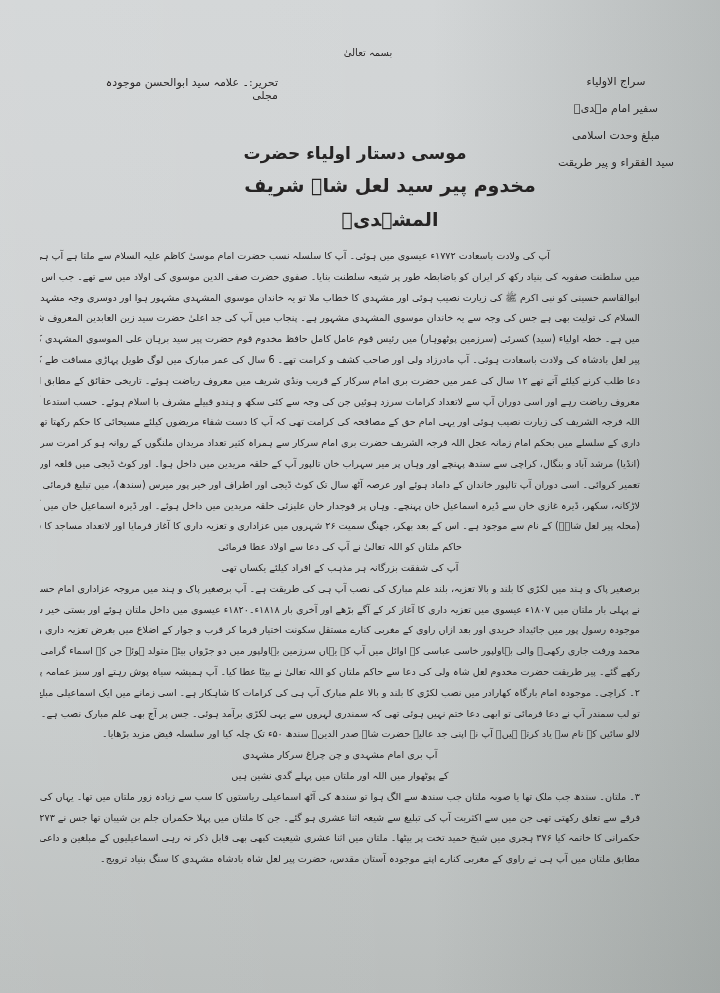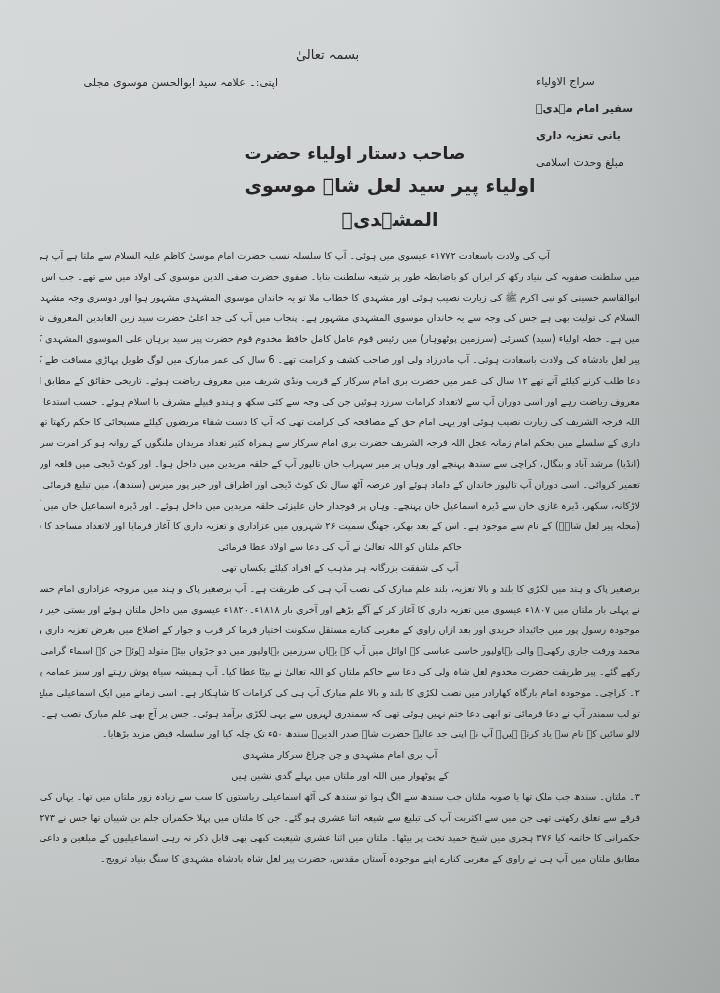--- a/index.html
+++ b/index.html
@@ -22,54 +22,54 @@
       pointer-events: none;
     }
     .doc {
       position: absolute;
       inset: 0;
       direction: rtl;
     }
     .bismillah {
       position: absolute;
       top: 47px;
-      left: 296px;
+      left: 308px;
       width: 120px;
-      text-align: left;
-      font-size: 13px;
+      text-align: center;
+      font-size: 10px;
       color: #2d2a2a;
     }
     .author {
       position: absolute;
       top: 76px;
       left: 78px;
       width: 200px;
       text-align: right;
       font-size: 11px;
       color: #2d2a2a;
     }
     .titles-list {
       position: absolute;
       top: 68px;
-      right: 64px;
+      right: 44px;
       width: 120px;
       margin: 0;
       padding: 0;
       list-style: none;
-      text-align: left;
+      text-align: center;
     }
     .titles-list li {
       font-size: 11px;
       height: 27px;
       line-height: 27px;
       white-space: nowrap;
       color: #2a2727;
     }
     .titles-list li.bold {
-      font-weight: bold;
+      font-weight: normal;
     }
     .main-heading {
       position: absolute;
       top: 138px;
       left: 240px;
       width: 300px;
       text-align: center;
     }
     .main-heading .h1 {
       font-size: 17px;
@@ -113,32 +113,32 @@
   </style>
 </head>
 <body>
 
 <div class="page-shade"></div>
 
 <div class="doc">
 
   <div class="bismillah">بسمہ تعالیٰ</div>
 
-  <div class="author">اپنی:۔ علامہ سید ابوالحسن موسوی مجلی</div>
+  <div class="author">تحریر:۔ علامہ سید ابوالحسن موجودہ مجلی</div>
 
   <ul class="titles-list">
     <li>سراج الاولیاء</li>
     <li class="bold">سفیر امام مہدیؑ</li>
-    <li class="bold">بانی تعزیہ داری</li>
     <li>مبلغ وحدت اسلامی</li>
+    <li>سید الفقراء و پیر طریقت</li>
   </ul>
 
   <div class="main-heading">
-    <div class="h1">صاحب دستار اولیاء حضرت</div>
-    <div class="h2">اولیاء پیر سید لعل شاہ موسوی المشہدیؒ</div>
+    <div class="h1">موسی دستار اولیاء حضرت</div>
+    <div class="h2">مخدوم پیر سید لعل شاہ شریف المشہدیؒ</div>
   </div>
 
   <div class="body-text">
 
     <div class="line first">آپ کی ولادت باسعادت ۱۷۷۲ء عیسوی میں ہوئی۔ آپ کا سلسلہ نسب حضرت امام موسیٰ کاظم علیہ السلام سے ملتا ہے آپ ہی کے خاندان نے ایران</div>
     <div class="line">میں سلطنت صفویہ کی بنیاد رکھ کر ایران کو باضابطہ طور پر شیعہ سلطنت بنایا۔ صفوی حضرت صفی الدین موسوی کی اولاد میں سے تھے۔ جب اس خاندان کے ولی عظیم آیت اللہ سلطان</div>
     <div class="line">ابوالقاسم حسینی کو نبی اکرم ﷺ کی زیارت نصیب ہوئی اور مشہدی کا خطاب ملا تو یہ خاندان موسوی المشہدی مشہور ہوا اور دوسری وجہ مشہد میں روضہ اقدس حضرت امام علی رضا علیہ</div>
     <div class="line">السلام کی تولیت بھی ہے جس کی وجہ سے یہ خاندان موسوی المشہدی مشہور ہے۔ پنجاب میں آپ کی جد اعلیٰ حضرت سید زین العابدین المعروف شاہ زین ہیں جن کا مزار شریف چکوال</div>
     <div class="line">میں ہے۔ خطہ اولیاء (سید) کسرئی (سرزمین پوٹھوہار) میں رئیس قوم عامل کامل حافظ مخدوم قوم حضرت پیر سید برہان علی الموسوی المشہدی کے جید و پاکباز گھرانے میں حضرت مخدوم</div>
     <div class="line">پیر لعل بادشاہ کی ولادت باسعادت ہوئی۔ آپ مادرزاد ولی اور صاحب کشف و کرامت تھے۔ 6 سال کی عمر مبارک میں لوگ طویل پہاڑی مسافت طے کر کے حضرت لعل بابا سے</div>

